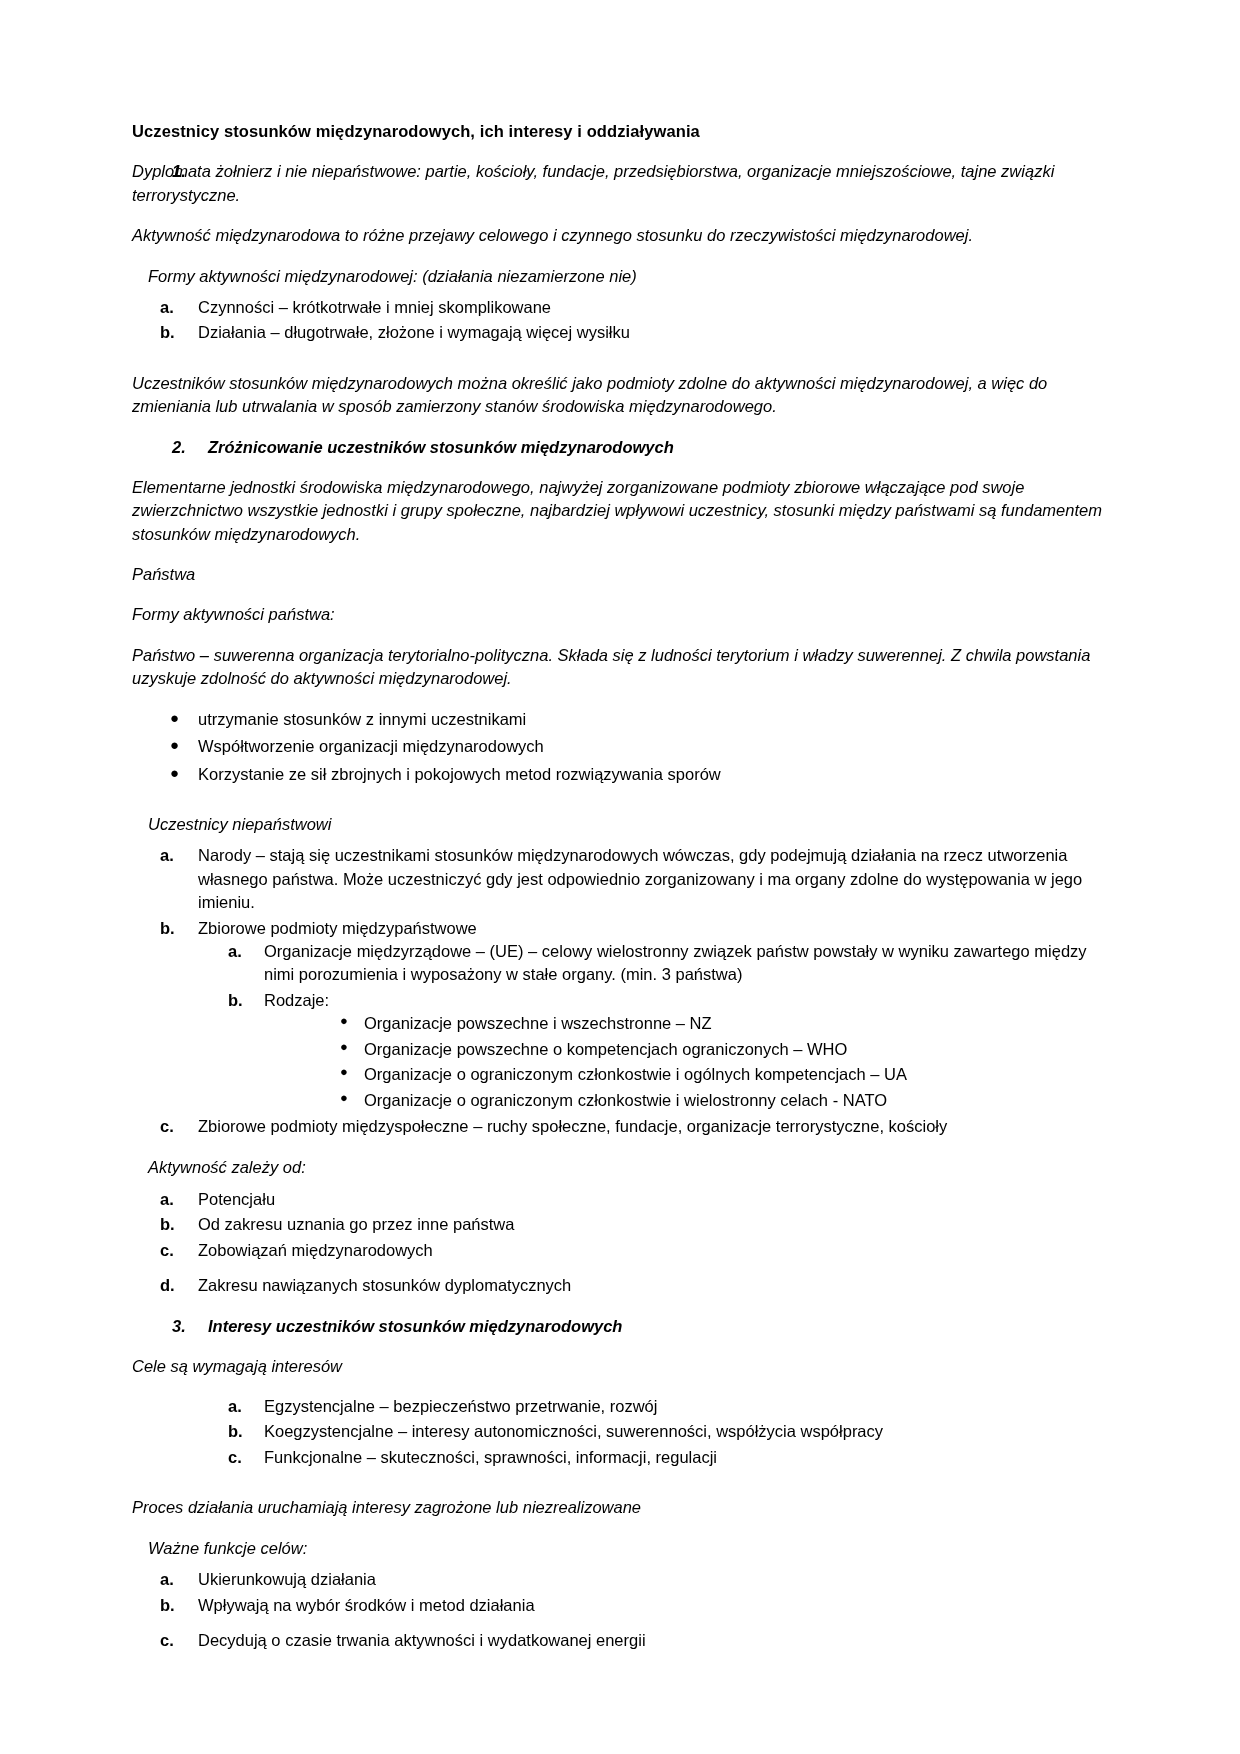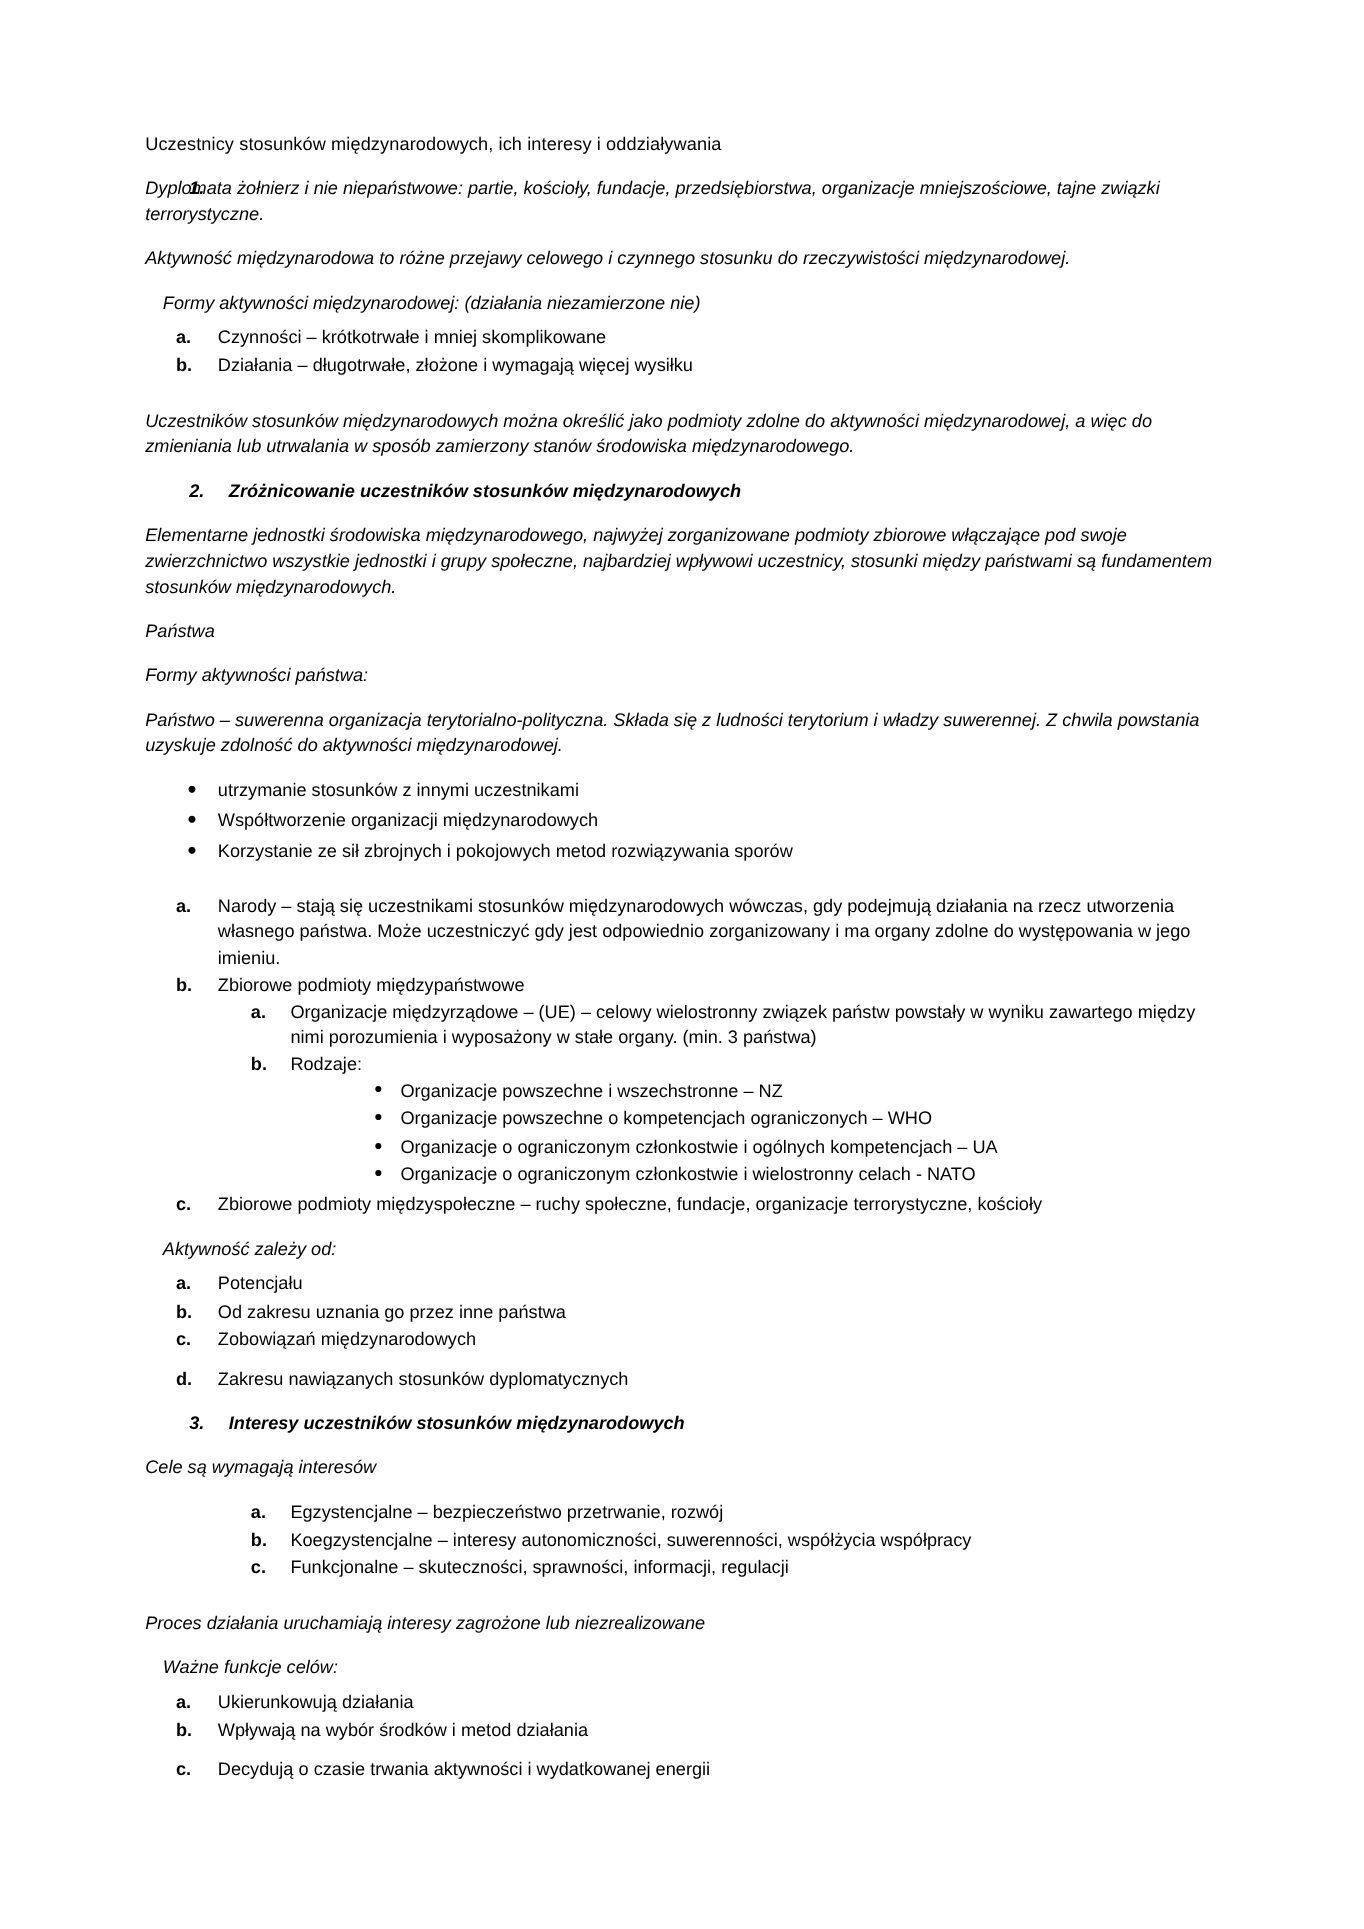--- a/index.html
+++ b/index.html
@@ -15,21 +15,21 @@
   }
   .page {
     width: 1240px;
     min-height: 1754px;
     box-sizing: border-box;
     padding: 120px 135px 80px 132px;
     background: #ffffff;
   }
   .doc-title {
     font-size: 16.5px;
-    font-weight: normal;
+    font-weight: bold;
     line-height: 1.35;
     margin: 0 0 18px 0;
     letter-spacing: 0.1px;
   }
   .para {
     font-size: 16.5px;
     line-height: 1.42;
     margin: 0 0 17px 0;
     font-style: italic;
   }
@@ -172,20 +172,21 @@
       <span>Współtworzenie organizacji międzynarodowych</span>
     </li>
     <li>
       <span class="dot">●</span>
       <span>Korzystanie ze sił zbrojnych i pokojowych metod rozwiązywania sporów</span>
     </li>
   </ul>
 
   <div class="spacer-sm"></div>
 
+  <p class="para tight">Uczestnicy niepaństwowi</p>
 
   <ol class="alpha">
     <li>
       <span class="mark">a.</span>
       <span>Narody – stają się uczestnikami stosunków międzynarodowych wówczas, gdy podejmują działania na rzecz utworzenia własnego państwa. Może uczestniczyć gdy jest odpowiednio zorganizowany i ma organy zdolne do występowania w jego imieniu.</span>
     </li>
     <li>
       <span class="mark">b.</span>
       <span>Zbiorowe podmioty międzypaństwowe</span>
     </li>

